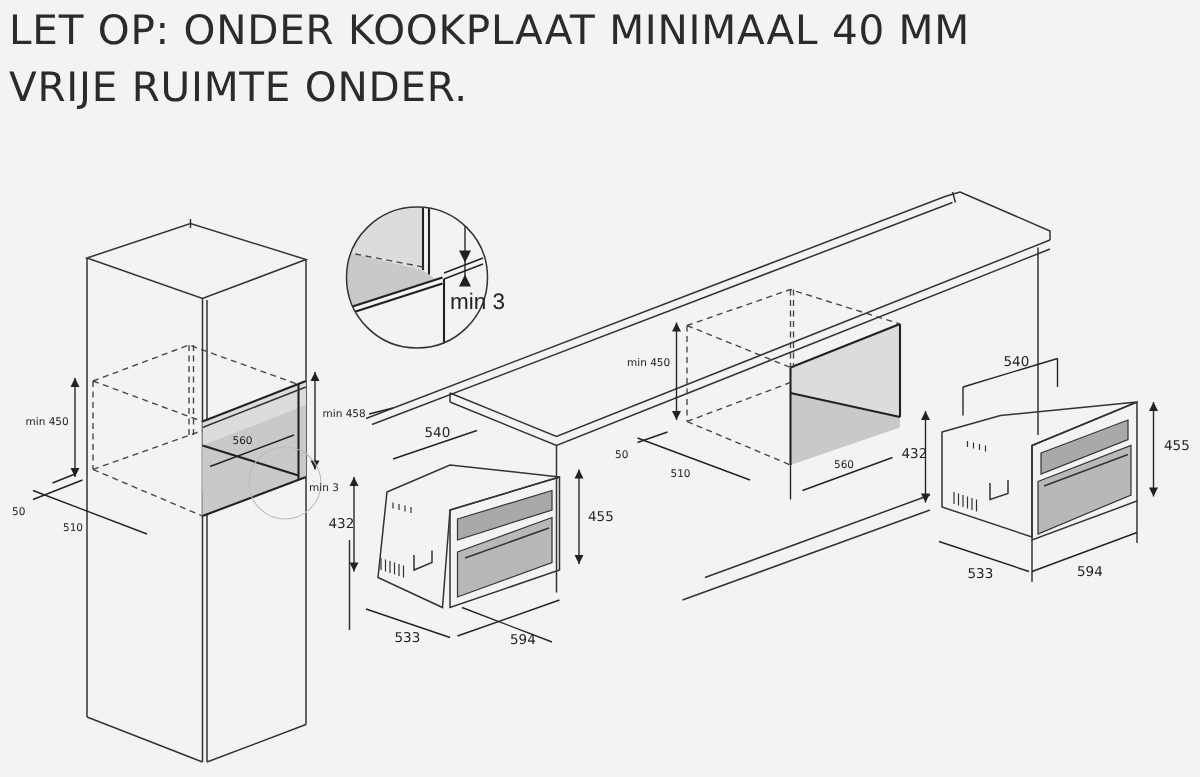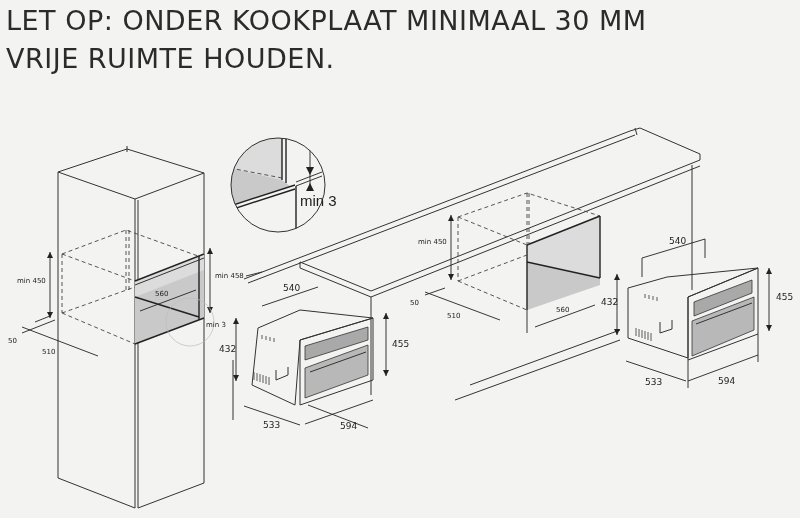--- a/index.html
+++ b/index.html
@@ -26,22 +26,22 @@
   .dimtxt-s { font-family: "DejaVu Sans", sans-serif; font-size: 7px; fill: #222; }
   .dimtxt-l { font-family: "Liberation Sans", sans-serif; font-size: 15px; fill: #222; }
   .grey1 { fill: #c9c9c9; }
   .grey2 { fill: #aeaeae; }
   .grey3 { fill: #dcdcdc; }
 </style>
 </head>
 <body>
 
 <div class="heading">
-  <div>LET OP: ONDER KOOKPLAAT MINIMAAL 30 MM</div>
-  <div>VRIJE RUIMTE HOUDEN.</div>
+  <div>LET OP: ONDER KOOKPLAAT MINIMAAL 40 MM</div>
+  <div>VRIJE RUIMTE ONDER.</div>
 </div>
 
 <svg class="drawing" width="800" height="518" viewBox="0 0 800 518">
 
   <g>
 
     <polygon class="ln" points="58,172 127,149 204,173 135,199" fill="#f3f3f1"></polygon>
     <line class="ln" x1="127" y1="146" x2="127" y2="152"></line>
 
     <line class="ln" x1="58" y1="172" x2="58" y2="478"></line>

